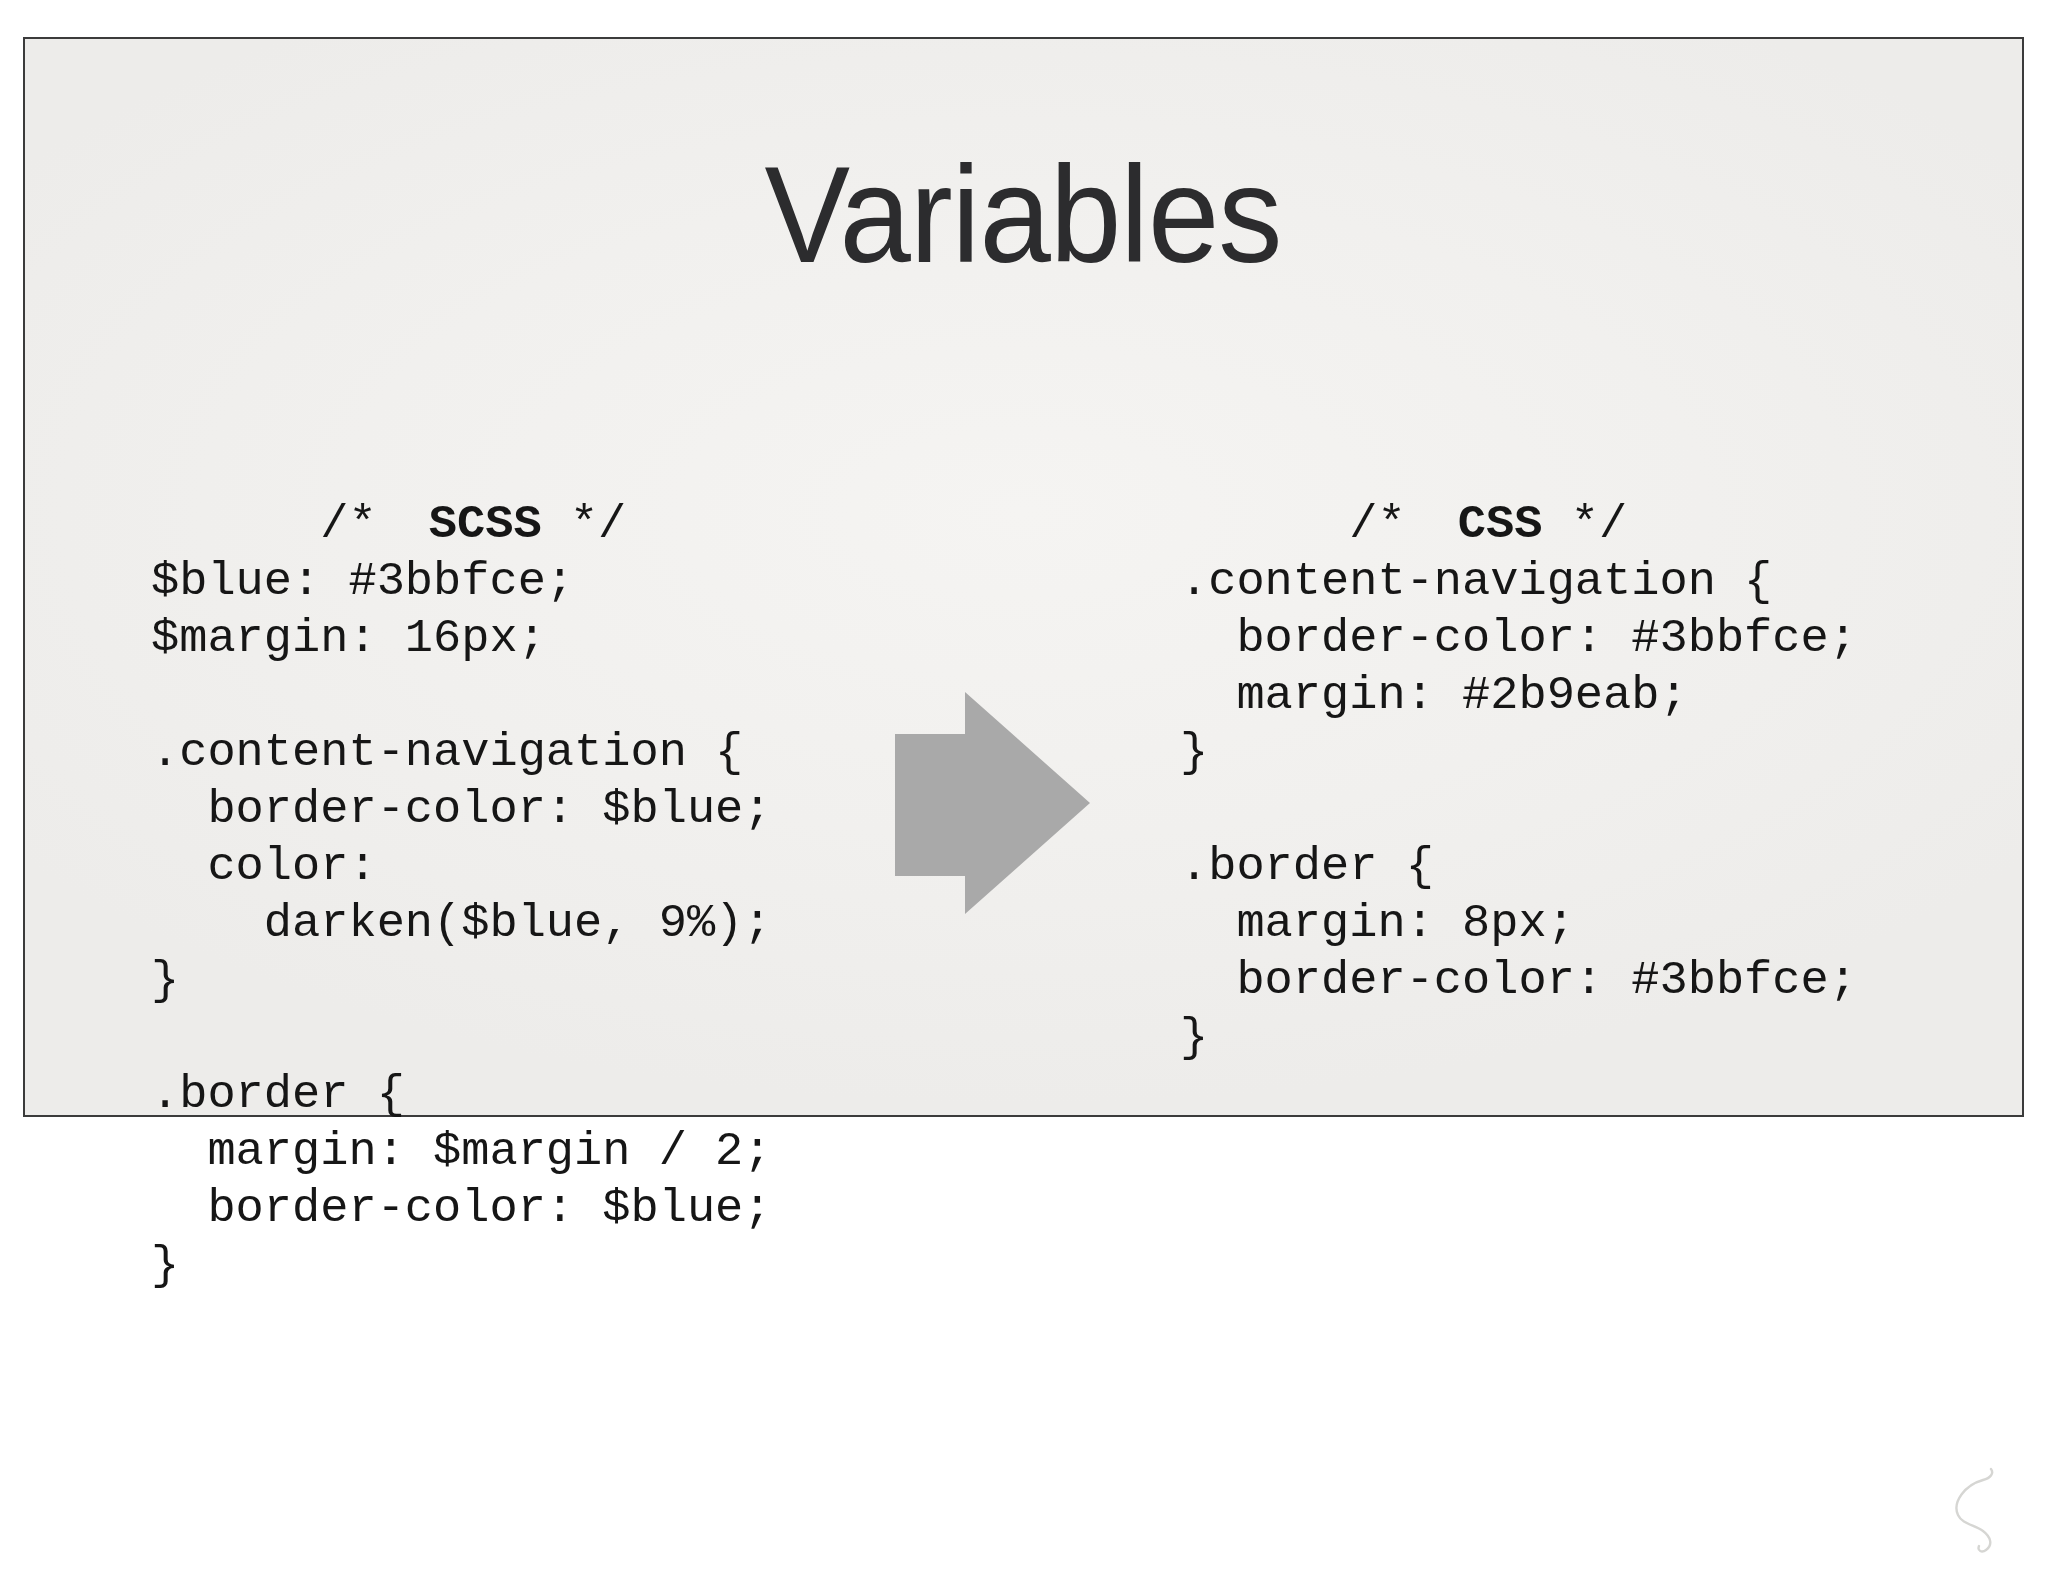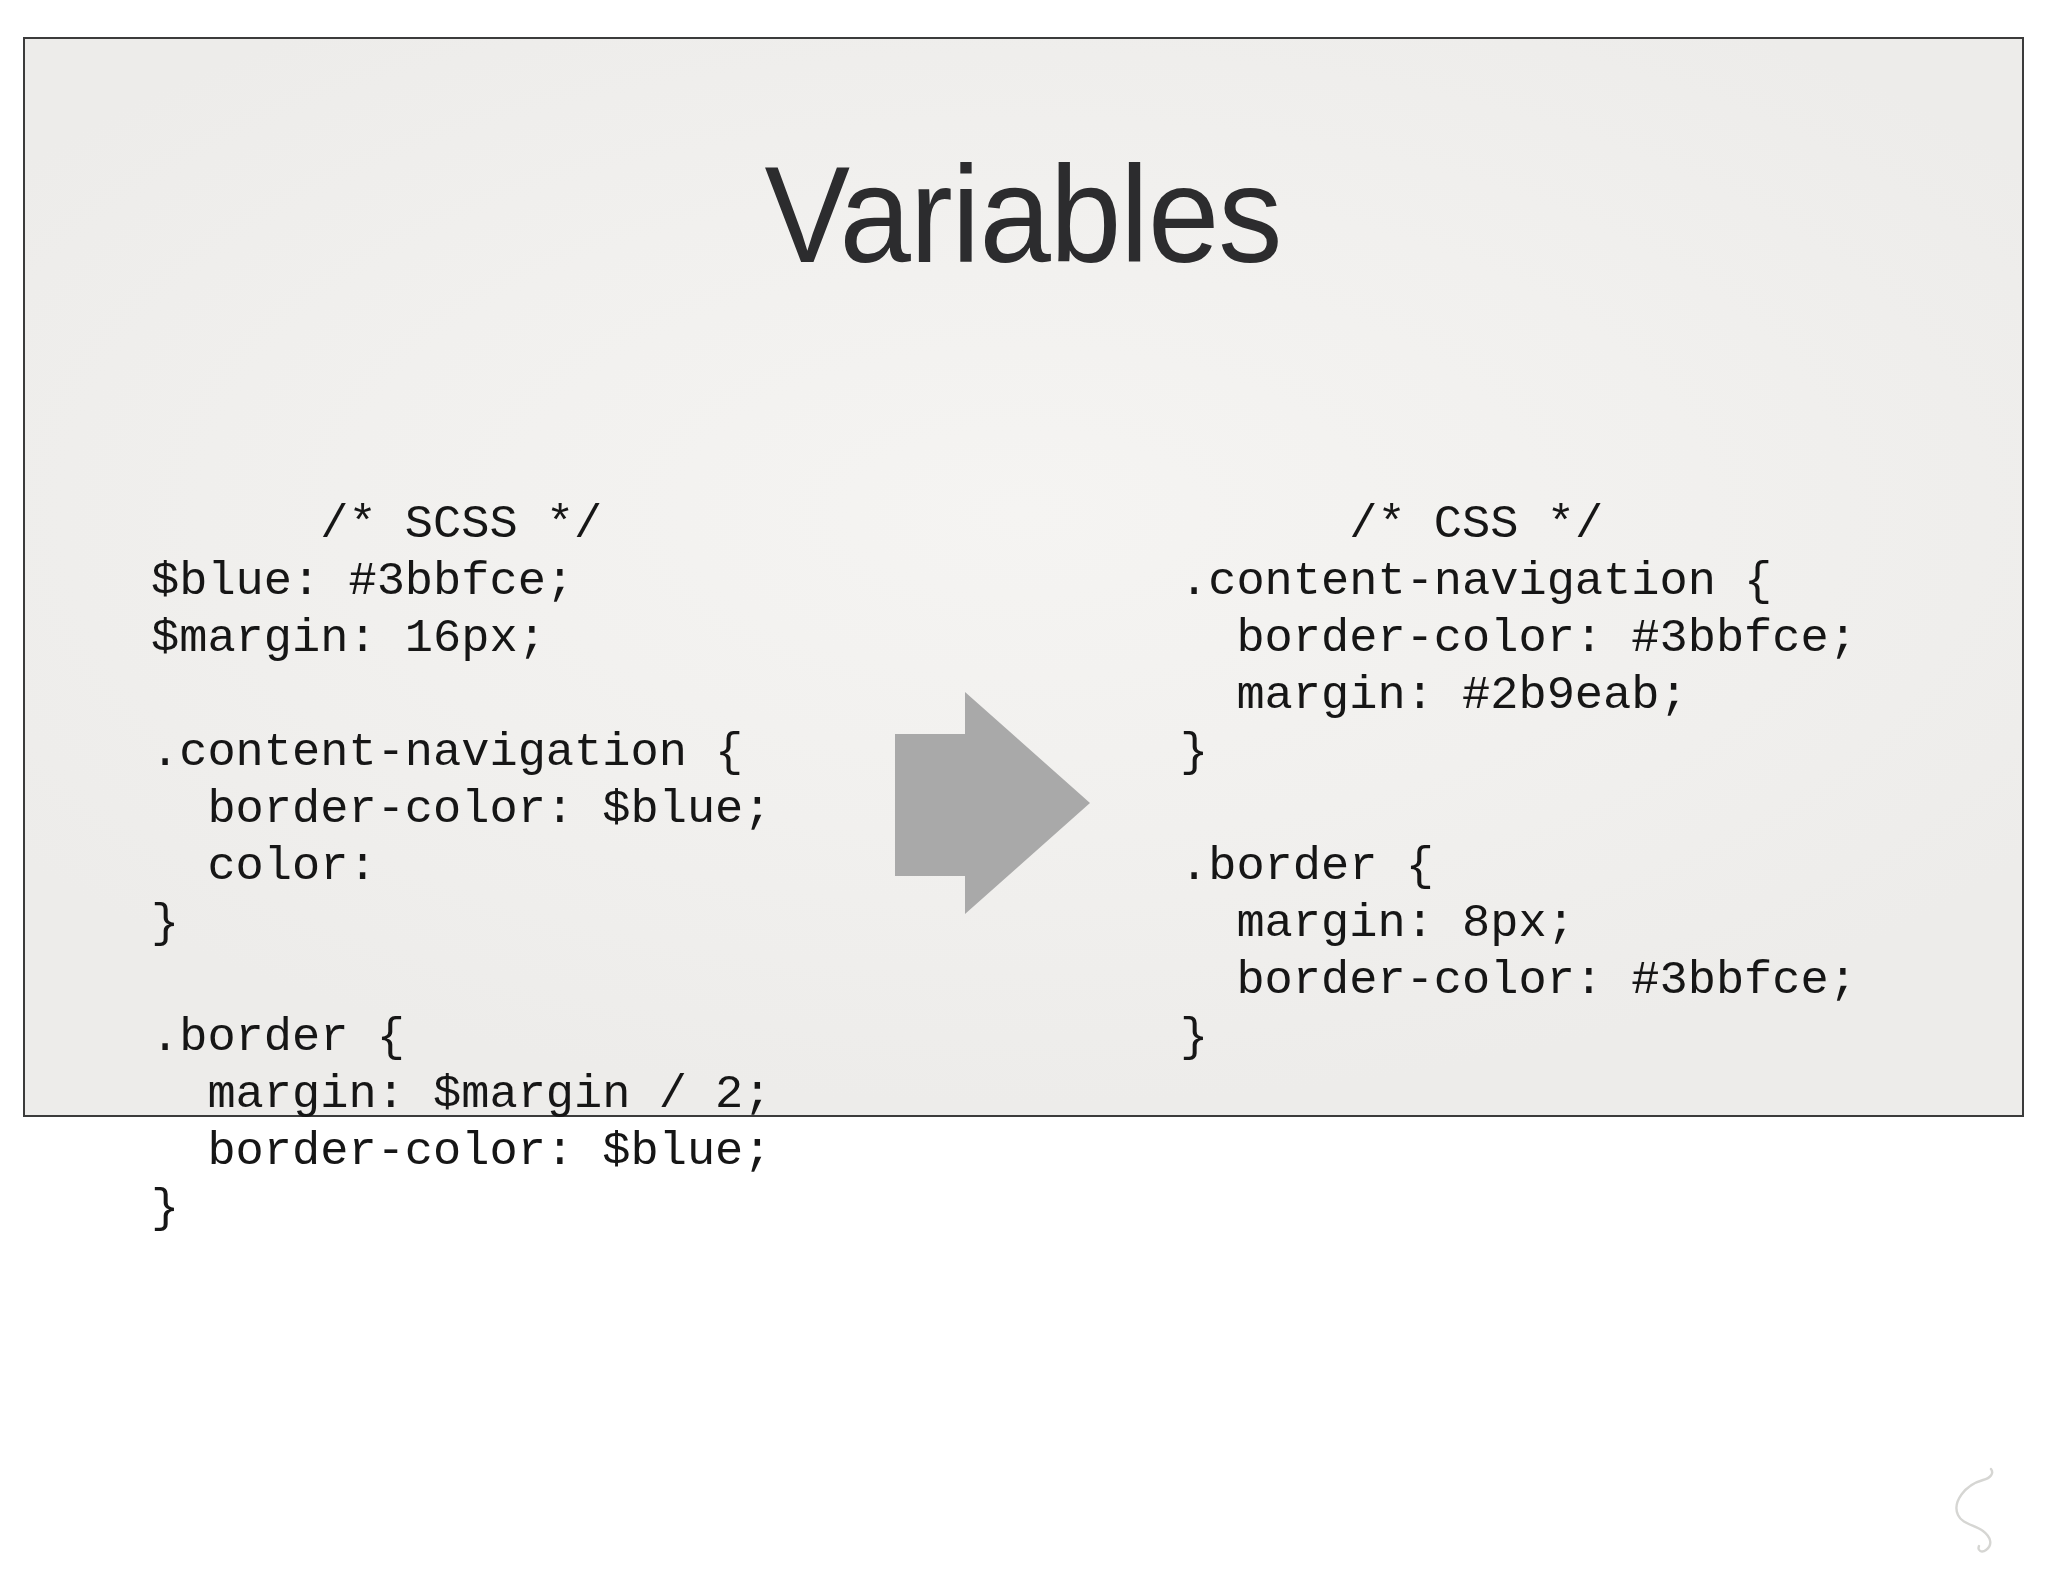--- a/index.html
+++ b/index.html
@@ -49,21 +49,21 @@
     font-size:47px;
     line-height:57px;
     color:var(--code_text);
   }
   .code-block.left{left:126px;}
   .code-block.right{left:1155px;}
   .code-line{
     white-space:pre;
     height:57px;
   }
-  .kw{font-weight:400;}
+  .kw{font-weight:700;margin-left:24px;}
   .arrow-wrap{
     position:absolute;
     left:870px;top:653px;
     width:195px;height:222px;
     color:var(--arrow_fill);
   }
   .watermark-wrap{
     position:absolute;
     left:1926px;top:1426px;
     width:62px;height:90px;
@@ -86,20 +86,21 @@
     </div>
     <div>
 
     <div class="code-line"></div>
         <div class="code-line">$blue: #3bbfce;</div>
         <div class="code-line">$margin: 16px;</div>
         <div class="code-line"></div>
         <div class="code-line">.content-navigation {</div>
         <div class="code-line">  border-color: $blue;</div>
         <div class="code-line">  color:</div>
+        <div class="code-line">    darken($blue, 9%);</div>
         <div class="code-line">}</div>
         <div class="code-line"></div>
         <div class="code-line">.border {</div>
         <div class="code-line">  margin: $margin / 2;</div>
         <div class="code-line">  border-color: $blue;</div>
         <div class="code-line">}</div>
       </div>
   </div>
 
   <div class="arrow-wrap">

